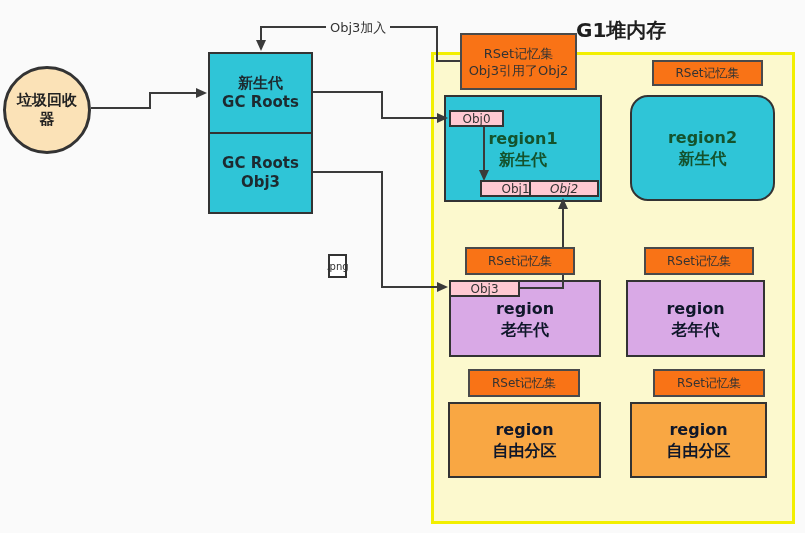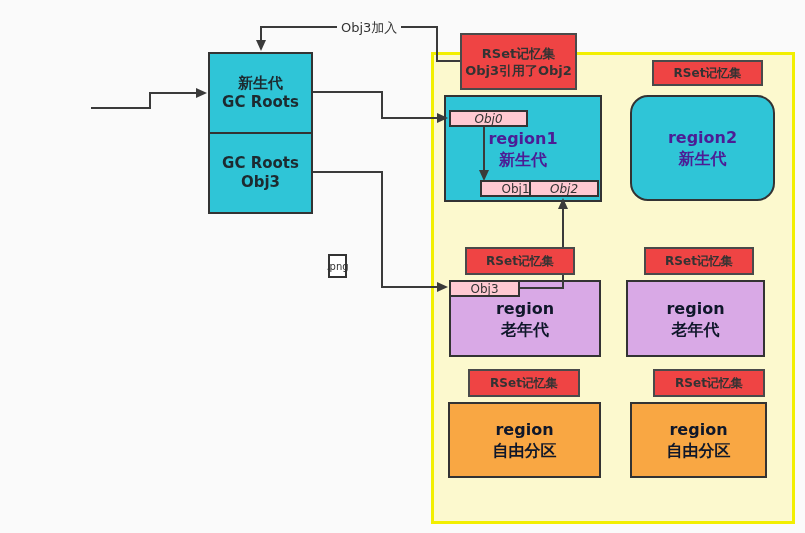--- a/index.html
+++ b/index.html
@@ -22,64 +22,65 @@
   .gcbox .sect.top{border-bottom:2px solid #333;}
 
   
   .heap{left:431px;top:52px;width:364px;height:472px;background:#FCF9CE;
     border:3px solid #F2EF00;z-index:1;}
   .heap-title{left:576px;top:17px;font-size:20px;font-weight:bold;color:#1f1f1f;z-index:4;}
 
   
   .region{border:2px solid #333;z-index:2;font-size:16px;font-weight:bold;
     color:#0f172a;line-height:21px;}
-  .region.young{background:#2FC5D7;color:#4c1d95;}
+  .region.young{background:#2FC5D7;color:#14532d;}
   .region.old{background:#D9A9E6;}
   .region.free{background:#F9A743;}
   .region1{left:444px;top:95px;width:158px;height:107px;}
   .region2{left:630px;top:95px;width:145px;height:106px;border-radius:18px;}
   .old-left{left:449px;top:280px;width:152px;height:77px;}
   .old-right{left:626px;top:280px;width:139px;height:77px;}
   .free-left{left:448px;top:402px;width:153px;height:76px;}
   .free-right{left:630px;top:402px;width:137px;height:76px;}
 
   
-  .rset{background:#ef4444;border:2px solid #4a4a4a;z-index:4;
-    font-size:12px;color:#333;font-weight:bold;}
+  .rset{background:#f97316;border:2px solid #4a4a4a;z-index:4;
+    font-size:12px;color:#333;}
   .rset-note{left:460px;top:33px;width:117px;height:57px;font-size:13px;line-height:17px;}
   .rset-region2{left:652px;top:60px;width:111px;height:26px;}
   .rset-old-left{left:465px;top:247px;width:110px;height:28px;}
   .rset-old-right{left:644px;top:247px;width:110px;height:28px;}
   .rset-free-left{left:468px;top:369px;width:112px;height:28px;}
   .rset-free-right{left:653px;top:369px;width:112px;height:28px;}
 
   
   .obj{background:#FFC9D2;border:2px solid #333;z-index:4;
     font-size:12px;color:#333;line-height:1;}
-  .obj0{left:449px;top:110px;width:79px;height:17px;font-style:italic;}
+  .obj0{left:449px;top:110px;width:55px;height:17px;}
   .obj1{left:449px;top:180px;width:71px;height:17px;margin-left:31px;}
   .obj2{left:529px;top:180px;width:70px;height:17px;font-style:italic;}
   .obj3{left:449px;top:280px;width:71px;height:17px;}
 
   
   .png-tag{left:328px;top:254px;width:19px;height:24px;background:#fff;
     border:2px solid #333;z-index:4;font-size:10px;color:#333;}
-  .join-label{left:337px;top:19px;background:#fafafa;padding:0 4px;z-index:5;
+  .join-label{left:326px;top:19px;background:#fafafa;padding:0 4px;z-index:5;
     font-size:13px;color:#333;}
 
   svg.wires{position:absolute;left:0;top:0;z-index:3;pointer-events:none;}
   svg.wires polyline{fill:none;stroke:#3A3A3A;stroke-width:2;stroke-linejoin:miter;}
   svg.wires polygon{fill:#3A3A3A;stroke:none;}
 </style>
 </head>
 <body>
 
 <div id="canvas">
 
   <div class="abs heap"></div>
+  <div class="abs heap-title">G1堆内存</div>
 
   <div class="abs flexc region young region1">
     <span>region1</span>
     <span>新生代</span>
   </div>
   <div class="abs flexc region young region2">
     <span>region2</span>
     <span>新生代</span>
   </div>
   <div class="abs flexc region old old-left">
@@ -119,20 +120,24 @@
     <g>
       <polyline points="484,126 484,171"></polyline>
       <polygon points="484,181 479,170 489,170"></polygon>
     </g>
     <g>
       <polyline points="520,288 563,288 563,208"></polyline>
       <polygon points="563,198 558,209 568,209"></polygon>
     </g>
   </svg>
 
+  <div class="abs flexc collector">
+    <span>垃圾回收</span>
+    <span>器</span>
+  </div>
 
   <div class="abs gcbox">
     <div class="sect top">
       <span>新生代</span>
       <span>GC Roots</span>
     </div>
     <div class="sect">
       <span>GC Roots</span>
       <span>Obj3</span>
     </div>

